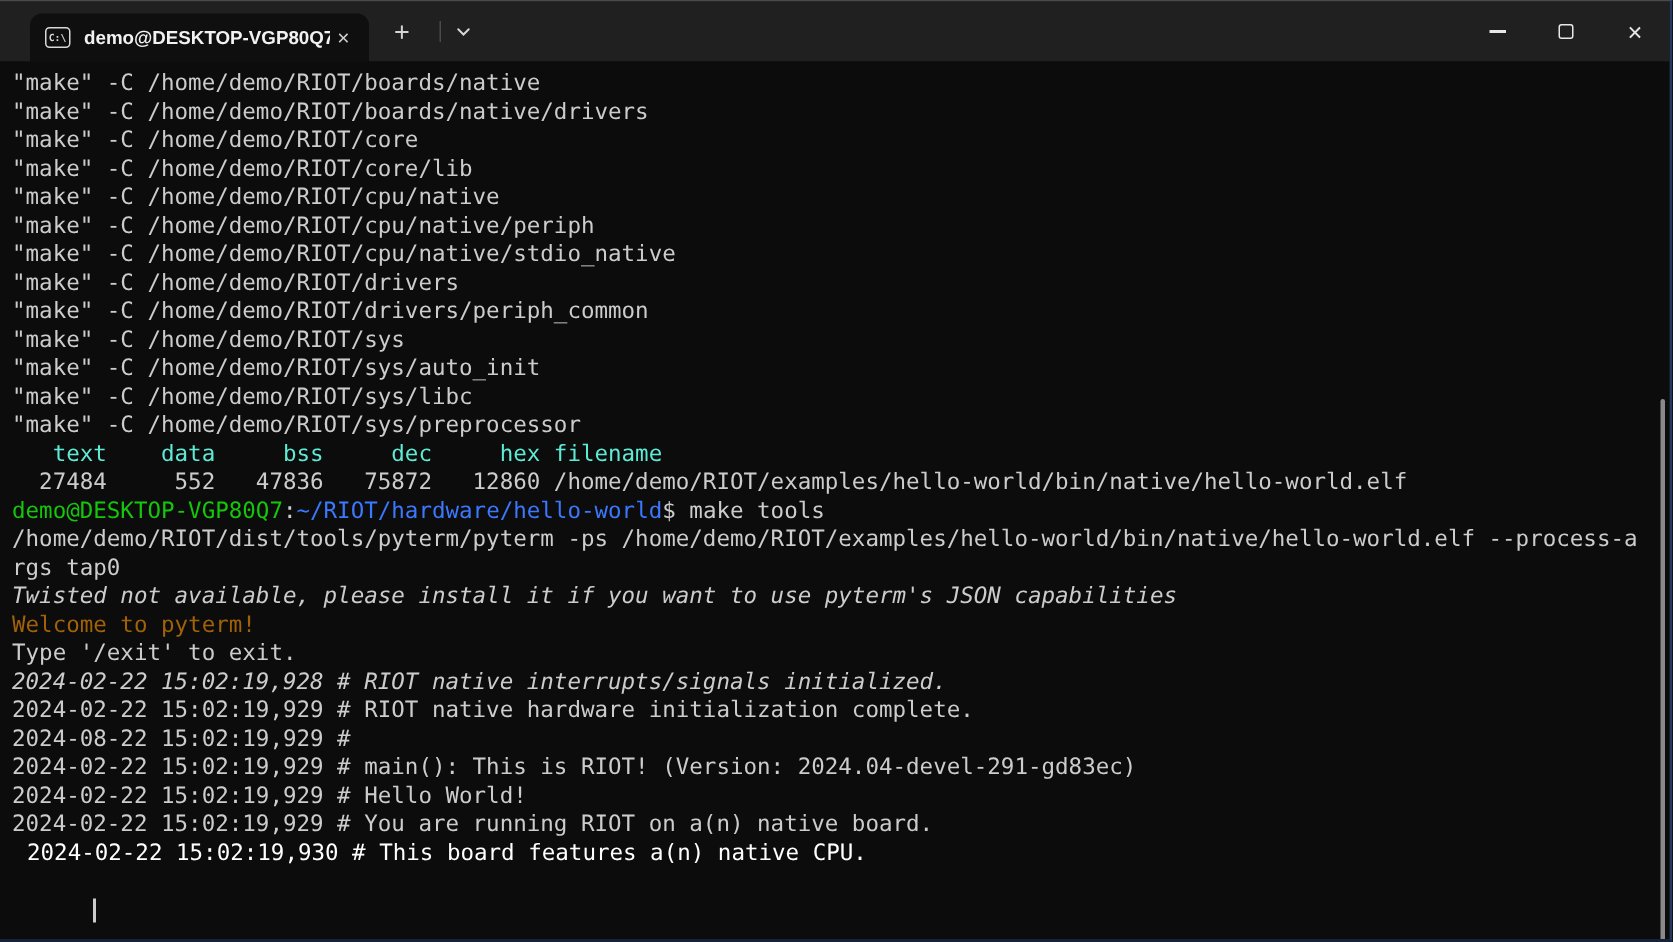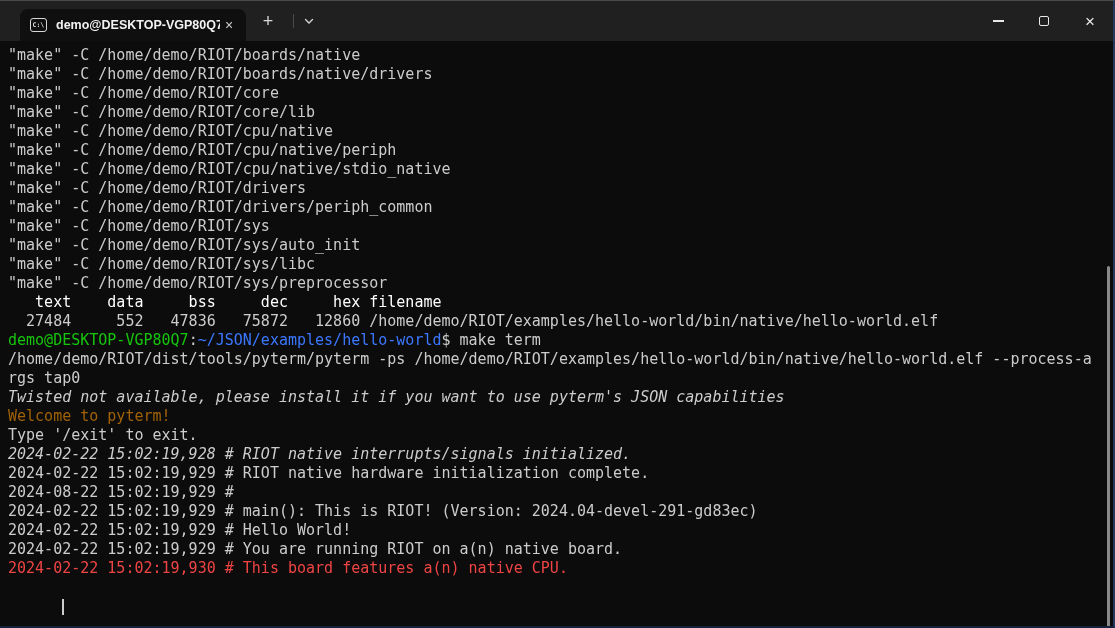--- a/index.html
+++ b/index.html
@@ -150,35 +150,35 @@
         <div class="term-line"><span style="color: rgb(204, 204, 204);">"make" -C /home/demo/RIOT/core/lib</span></div>
         <div class="term-line"><span style="color: rgb(204, 204, 204);">"make" -C /home/demo/RIOT/cpu/native</span></div>
         <div class="term-line"><span style="color: rgb(204, 204, 204);">"make" -C /home/demo/RIOT/cpu/native/periph</span></div>
         <div class="term-line"><span style="color: rgb(204, 204, 204);">"make" -C /home/demo/RIOT/cpu/native/stdio_native</span></div>
         <div class="term-line"><span style="color: rgb(204, 204, 204);">"make" -C /home/demo/RIOT/drivers</span></div>
         <div class="term-line"><span style="color: rgb(204, 204, 204);">"make" -C /home/demo/RIOT/drivers/periph_common</span></div>
         <div class="term-line"><span style="color: rgb(204, 204, 204);">"make" -C /home/demo/RIOT/sys</span></div>
         <div class="term-line"><span style="color: rgb(204, 204, 204);">"make" -C /home/demo/RIOT/sys/auto_init</span></div>
         <div class="term-line"><span style="color: rgb(204, 204, 204);">"make" -C /home/demo/RIOT/sys/libc</span></div>
         <div class="term-line"><span style="color: rgb(204, 204, 204);">"make" -C /home/demo/RIOT/sys/preprocessor</span></div>
-        <div class="term-line"><span style="color: #ffffff;">   text    data     bss     dec     hex filename</span></div>
+        <div class="term-line"><span style="color: #5eead4;">   text    data     bss     dec     hex filename</span></div>
         <div class="term-line"><span style="color: rgb(204, 204, 204);">  27484     552   47836   75872   12860 /home/demo/RIOT/examples/hello-world/bin/native/hello-world.elf</span></div>
-        <div class="term-line"><span style="color: rgb(22, 198, 12);">demo@DESKTOP-VGP80Q7</span><span style="color: rgb(204, 204, 204);">:</span><span style="color: rgb(59, 120, 255);">~/JSON/examples/hello-world</span><span style="color: rgb(204, 204, 204);">$ make term</span></div>
+        <div class="term-line"><span style="color: rgb(22, 198, 12);">demo@DESKTOP-VGP80Q7</span><span style="color: rgb(204, 204, 204);">:</span><span style="color: rgb(59, 120, 255);">~/RIOT/hardware/hello-world</span><span style="color: rgb(204, 204, 204);">$ make tools</span></div>
         <div class="term-line"><span style="color: rgb(204, 204, 204); margin-top: 32px;">/home/demo/RIOT/dist/tools/pyterm/pyterm -ps /home/demo/RIOT/examples/hello-world/bin/native/hello-world.elf --process-a</span></div>
         <div class="term-line"><span style="color: rgb(204, 204, 204);">rgs tap0</span></div>
         <div class="term-line"><span style="color: rgb(204, 204, 204); font-style: italic;">Twisted not available, please install it if you want to use pyterm's JSON capabilities</span></div>
         <div class="term-line"><span style="color: #a16207;">Welcome to pyterm!</span></div>
         <div class="term-line"><span style="color: rgb(204, 204, 204);">Type '/exit' to exit.</span></div>
         <div class="term-line"><span style="color: rgb(204, 204, 204); font-style: italic;">2024-02-22 15:02:19,928 # RIOT native interrupts/signals initialized.</span></div>
         <div class="term-line"><span style="color: rgb(204, 204, 204);">2024-02-22 15:02:19,929 # RIOT native hardware initialization complete.</span></div>
         <div class="term-line"><span style="color: rgb(204, 204, 204);">2024-08-22 15:02:19,929 # </span></div>
         <div class="term-line"><span style="color: rgb(204, 204, 204);">2024-02-22 15:02:19,929 # main(): This is RIOT! (Version: 2024.04-devel-291-gd83ec)</span></div>
         <div class="term-line"><span style="color: rgb(204, 204, 204);">2024-02-22 15:02:19,929 # Hello World!</span></div>
         <div class="term-line"><span style="color: rgb(204, 204, 204);">2024-02-22 15:02:19,929 # You are running RIOT on a(n) native board.</span></div>
-        <div class="term-line"><span style="color: #ef4444;">2024-02-22 15:02:19,930 # This board features a(n) native CPU.</span></div>
+        <div class="term-line"><span style="color: #ffffff; margin-left: 10px;">2024-02-22 15:02:19,930 # This board features a(n) native CPU.</span></div>
       </div>
     <div class="term-line">
       <span class="cursor-bar"></span>
     </div>
     <div class="scrollbar-thumb"></div>
   </div>
 
 </div>
 
 </body></html>

